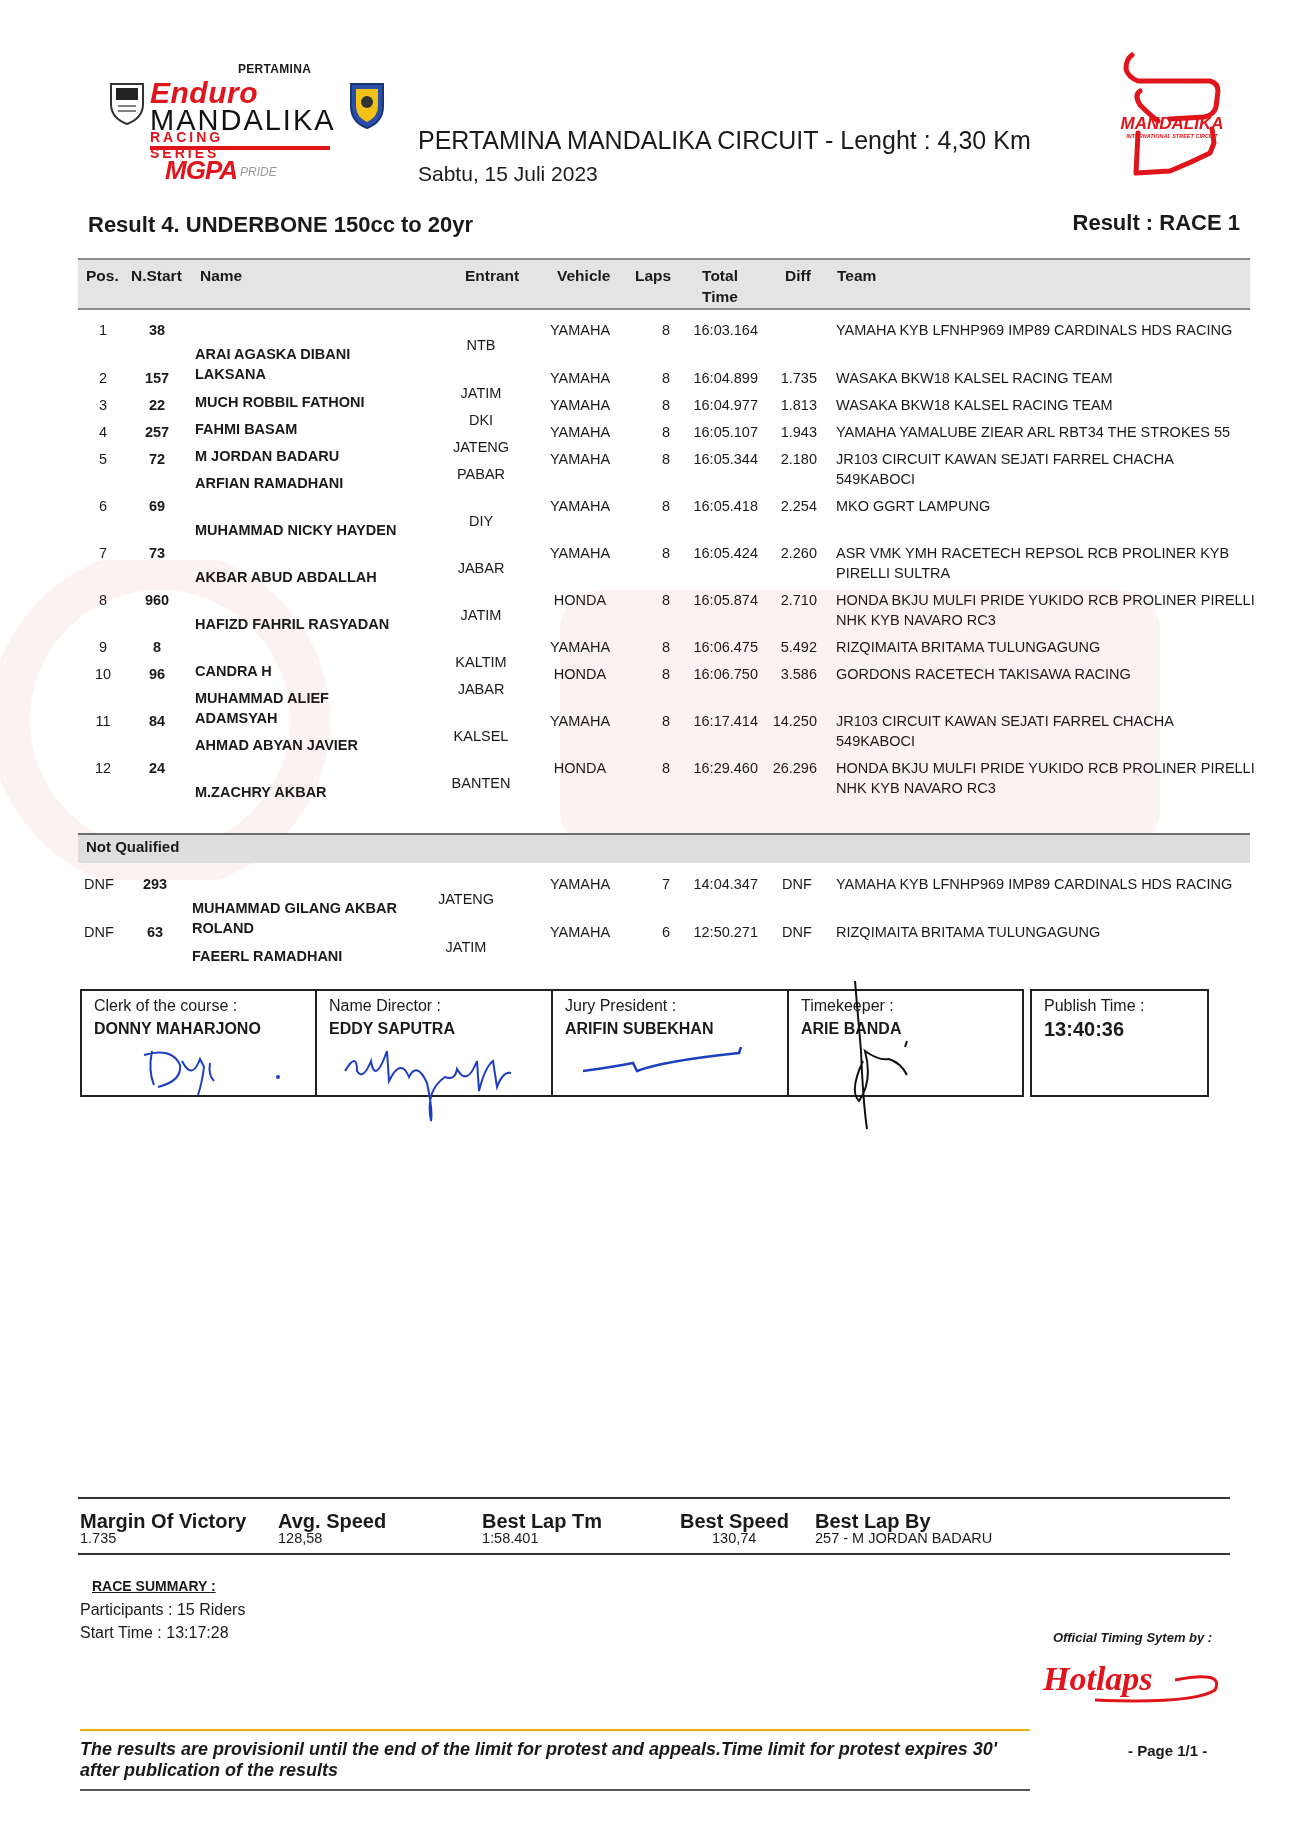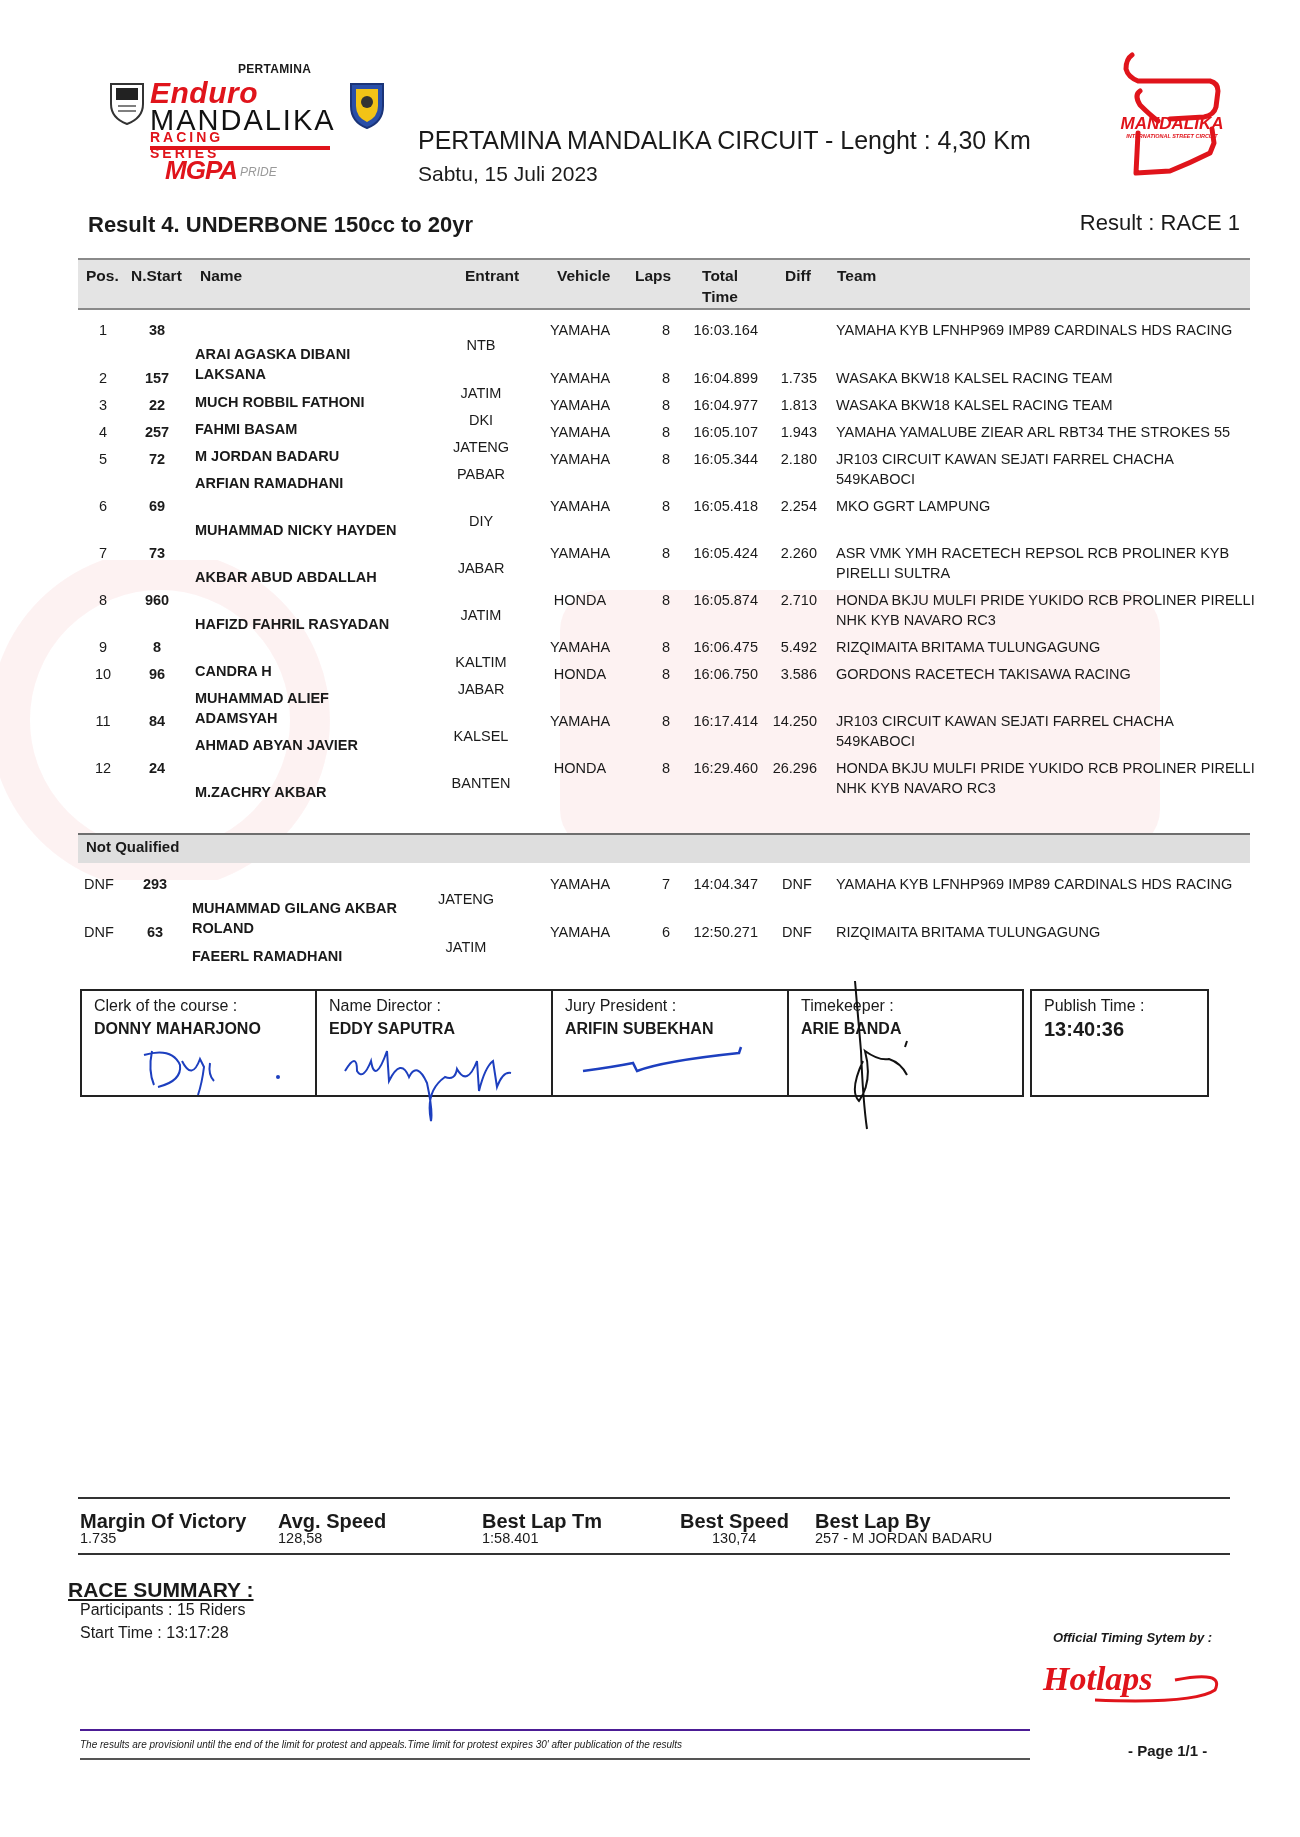--- a/index.html
+++ b/index.html
@@ -13,21 +13,21 @@
   .red-bar { left:150px; top:146px; width:180px; height:4px; background:#e0141b; }
   .mgpa { left:165px; top:155px; font-size:26px; font-weight:bold; font-style:italic; color:#111; letter-spacing:-1px; }
   .mgpa span { color:#e0141b; }
   .pride { left:240px; top:165px; font-size:12px; font-style:italic; color:#999; }
   .shield-left { left:108px; top:80px; width:38px; height:46px; }
   .shield-right { left:347px; top:80px; width:40px; height:50px; }
   .circuit-logo { left:1100px; top:45px; width:145px; height:145px; }
   .title-main { left:418px; top:126px; font-size:25px; color:#1a1a1a; }
   .title-date { left:418px; top:162px; font-size:21px; color:#1a1a1a; }
   .result-title { left:88px; top:212px; font-size:22px; font-weight:bold; }
-  .result-race { right:60px; top:210px; font-size:22px; font-weight:normal; }
+  .result-race { right:60px; top:210px; font-size:22px; font-weight:bold; }
   
   .thead-band { left:78px; top:258px; width:1172px; height:48px; background:#e4e4e4;
                 border-top:2px solid #8a8a8a; border-bottom:2px solid #8a8a8a; }
   .th { position:absolute; top:265px; font-size:15.5px; font-weight:bold; line-height:21px; }
   .row { position:absolute; left:0; width:1300px; font-size:14.5px; line-height:20px; }
   .row .c { position:absolute; top:0; }
   .c-pos { left:88px; width:30px; text-align:center; }
   .c-start { left:137px; width:40px; text-align:center; font-weight:bold; }
   .c-name { left:195px; width:215px; font-weight:bold;margin-top:24px; }
   .c-entrant { left:440px; width:82px; text-align:center;margin-top:15px; }
@@ -47,26 +47,26 @@
   .nq .c-diff { left:780px; text-align:center; width:34px; }
   
   .sig-box { position:absolute; top:989px; height:108px; border:2px solid #222; box-sizing:border-box; padding:4px 12px; }
   .sig-role { font-size:16px; line-height:22px; }
   .sig-person { font-size:16px; font-weight:bold; line-height:24px; }
   .sig-svg { position:absolute; left:0; top:0; overflow:visible; }
   
   .rule { position:absolute; left:78px; width:1152px; background:#333; }
   .stat-label { position:absolute; top:1510px; font-size:20px; font-weight:bold; }
   .stat-value { position:absolute; top:1530px; font-size:14.5px; }
-  .summary-head { left:68px; top:1578px; font-size:21px; font-weight:bold; text-decoration:underline; }
+  .summary-head { left:92px; top:1578px; font-size:14px; font-weight:bold; text-decoration:underline; }
   .summary-line { left:80px; font-size:16px; }
   .timing-label { left:1053px; top:1630px; font-size:13px; font-weight:bold; font-style:italic; }
   .hotlaps { left:1035px; top:1650px; width:190px; height:60px; }
-  .disclaimer { left:80px; top:1729px; width:950px; font-size:10px; font-style:italic; padding:8px 0;
-                border-top:2px solid #4c1d95; border-bottom:2px solid #555; }
+  .disclaimer { left:80px; top:1729px; width:950px; font-size:18px; font-style:italic; padding:8px 0;
+                border-top:2px solid #eab308; border-bottom:2px solid #555;font-weight:bold; }
   .page-no { left:1128px; top:1742px; font-size:15px; font-weight:bold; }
   .watermark { left:0px; top:560px; width:1300px; height:320px; opacity:0.05; }
 </style>
 </head>
 <body>
 
 <svg class="abs watermark" viewBox="0 0 1300 320">
   <circle cx="160" cy="160" r="150" fill="none" stroke="#e0141b" stroke-width="40"></circle>
   <rect x="560" y="30" width="600" height="260" rx="40" fill="#e0141b"></rect>
 </svg>

